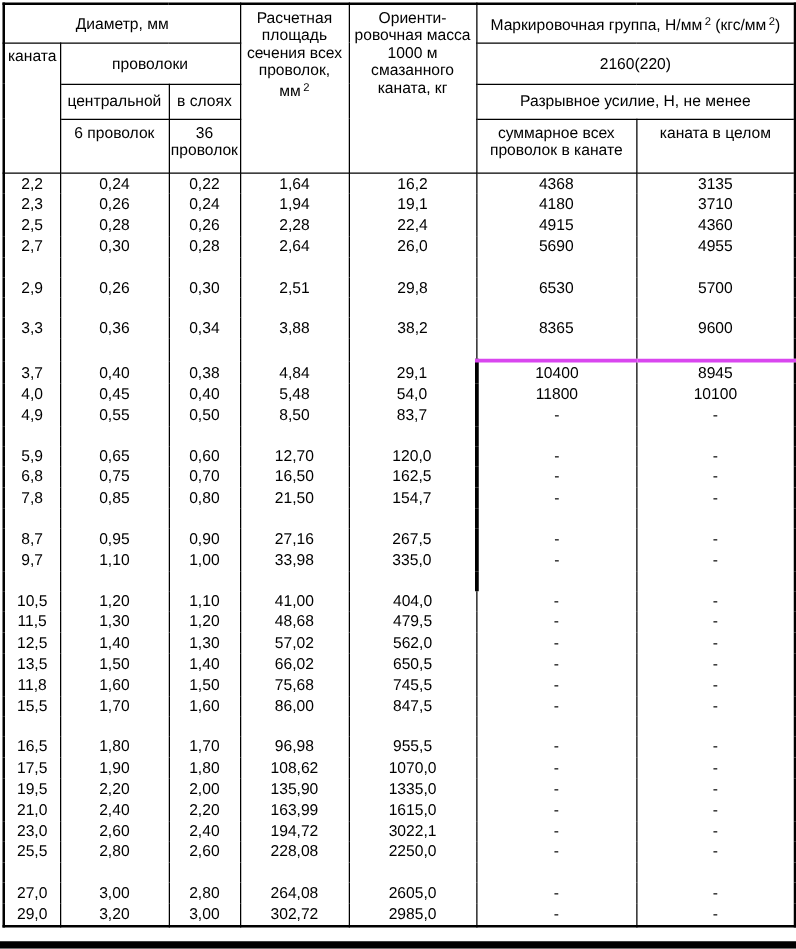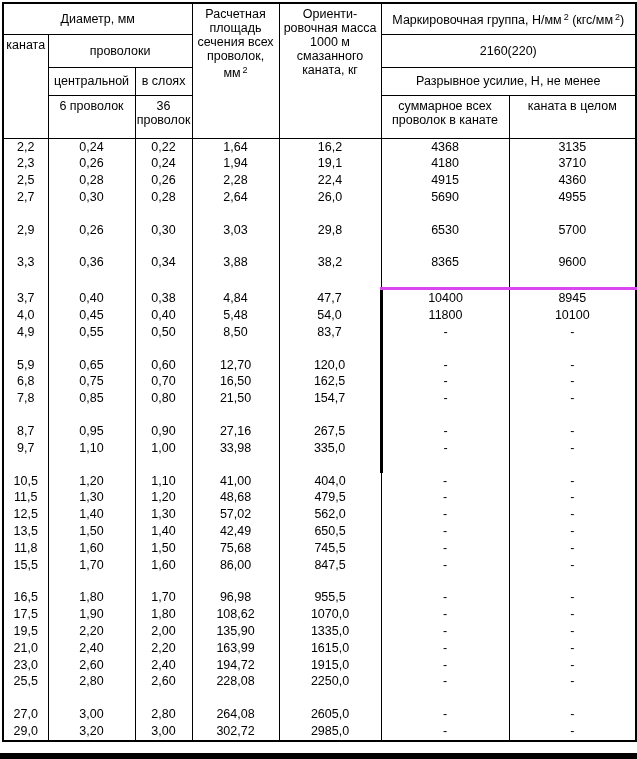--- a/index.html
+++ b/index.html
@@ -102,21 +102,21 @@
           <td></td>
           <td></td>
           <td></td>
           <td></td>
           <td></td>
         </tr>
         <tr>
           <td>2,9</td>
           <td>0,26</td>
           <td>0,30</td>
-          <td>3,03</td>
+          <td>2,51</td>
           <td>29,8</td>
           <td>6530</td>
           <td>5700</td>
         </tr>
         <tr class="spacer">
           <td></td>
           <td></td>
           <td></td>
           <td></td>
           <td></td>
@@ -139,21 +139,21 @@
           <td></td>
           <td></td>
           <td></td>
           <td></td>
         </tr>
         <tr>
           <td>3,7</td>
           <td>0,40</td>
           <td>0,38</td>
           <td>4,84</td>
-          <td>47,7</td>
+          <td>29,1</td>
           <td class="hl ht">10400</td>
           <td class="ht">8945</td>
         </tr>
         <tr>
           <td>4,0</td>
           <td>0,45</td>
           <td>0,40</td>
           <td>5,48</td>
           <td>54,0</td>
           <td class="hl">11800</td>
@@ -264,21 +264,21 @@
           <td>1,30</td>
           <td>57,02</td>
           <td>562,0</td>
           <td>-</td>
           <td>-</td>
         </tr>
         <tr>
           <td>13,5</td>
           <td>1,50</td>
           <td>1,40</td>
-          <td>42,49</td>
+          <td>66,02</td>
           <td>650,5</td>
           <td>-</td>
           <td>-</td>
         </tr>
         <tr>
           <td>11,8</td>
           <td>1,60</td>
           <td>1,50</td>
           <td>75,68</td>
           <td>745,5</td>
@@ -337,21 +337,21 @@
           <td>163,99</td>
           <td>1615,0</td>
           <td>-</td>
           <td>-</td>
         </tr>
         <tr>
           <td>23,0</td>
           <td>2,60</td>
           <td>2,40</td>
           <td>194,72</td>
-          <td>1915,0</td>
+          <td>3022,1</td>
           <td>-</td>
           <td>-</td>
         </tr>
         <tr>
           <td>25,5</td>
           <td>2,80</td>
           <td>2,60</td>
           <td>228,08</td>
           <td>2250,0</td>
           <td>-</td>

